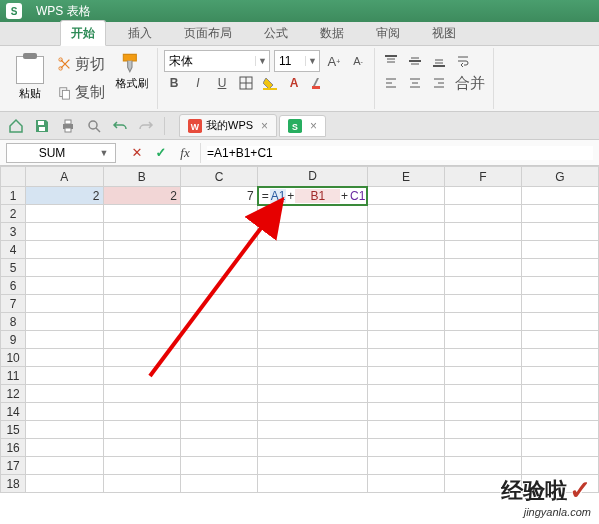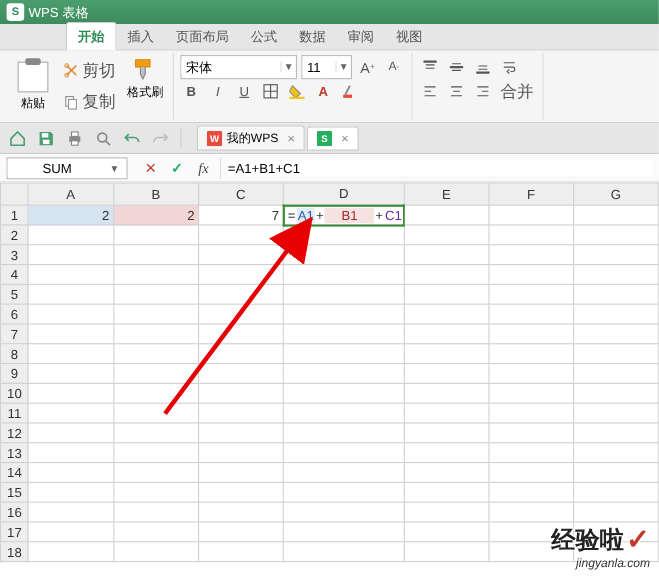--- a/index.html
+++ b/index.html
@@ -1,22 +1,22 @@
 <!DOCTYPE html>
 <html><head>
 <meta charset="utf-8">
 <style>
 * { box-sizing: border-box; margin: 0; padding: 0; font-family: "Microsoft YaHei", Arial, sans-serif; }
 body { width: 599px; height: 524px; background: #fff; overflow: hidden; position: relative; font-size: 12px; }
 
 .titlebar { background: #2e8b57; background: linear-gradient(#4a9e6e,#3d8b5d); height: 22px; display: flex; align-items: center; padding: 0 6px; color: #fff; }
 .titlebar .logo { width: 16px; height: 16px; background: #fff; border-radius: 3px; margin-right: 4px; display: flex; align-items: center; justify-content: center; font-size: 10px; font-weight: bold; color: #2e8b57; }
-.titlebar .title { font-size: 12px; }
-
-.ribbon-tabs { height: 24px; background: #e6e6e6; display: flex; align-items: flex-end; padding-left: 60px; border-bottom: 1px solid #ccc; }
+.titlebar .title { font-size: 12px; margin-left: 10px; }
+
+.ribbon-tabs { height: 24px; background: #e6e6e6; display: flex; align-items: flex-end; padding-left: 60px; border-bottom: 1px solid #ccc; gap: 12px; }
 .ribbon-tab { padding: 4px 10px 3px; font-size: 12px; color: #555; cursor: pointer; }
 .ribbon-tab.active { background: #fff; color: #2e8b57; border: 1px solid #ccc; border-bottom: 1px solid #fff; border-radius: 3px 3px 0 0; margin-bottom: -1px; font-weight: bold; }
 
 .ribbon { height: 66px; background: #f5f5f5; border-bottom: 1px solid #ccc; display: flex; padding: 2px 4px; }
 .ribbon-group { display: flex; flex-direction: column; border-right: 1px solid #ddd; padding: 2px 6px; }
 .ribbon-row { display: flex; align-items: center; gap: 4px; height: 22px; }
 .paste-big { display: flex; flex-direction: column; align-items: center; justify-content: center; width: 40px; cursor: pointer; }
 .paste-big .pic { width: 28px; height: 28px; background: #fff; border: 1px solid #aaa; position: relative; }
 .paste-big .pic:after { content: ''; position: absolute; top: -4px; left: 6px; width: 14px; height: 6px; background: #888; border-radius: 2px; }
 .paste-big .lbl { font-size: 11px; margin-top: 2px; }
@@ -449,30 +449,20 @@
           <th>12</th>
           <td></td>
           <td></td>
           <td></td>
           <td></td>
           <td></td>
           <td></td>
           <td></td>
         </tr>
         <tr>
-          <th>13</th>
-          <td></td>
-          <td></td>
-          <td></td>
-          <td></td>
-          <td></td>
-          <td></td>
-          <td></td>
-        </tr>
-        <tr>
           <th>14</th>
           <td></td>
           <td></td>
           <td></td>
           <td></td>
           <td></td>
           <td></td>
           <td></td>
         </tr>
         <tr>

